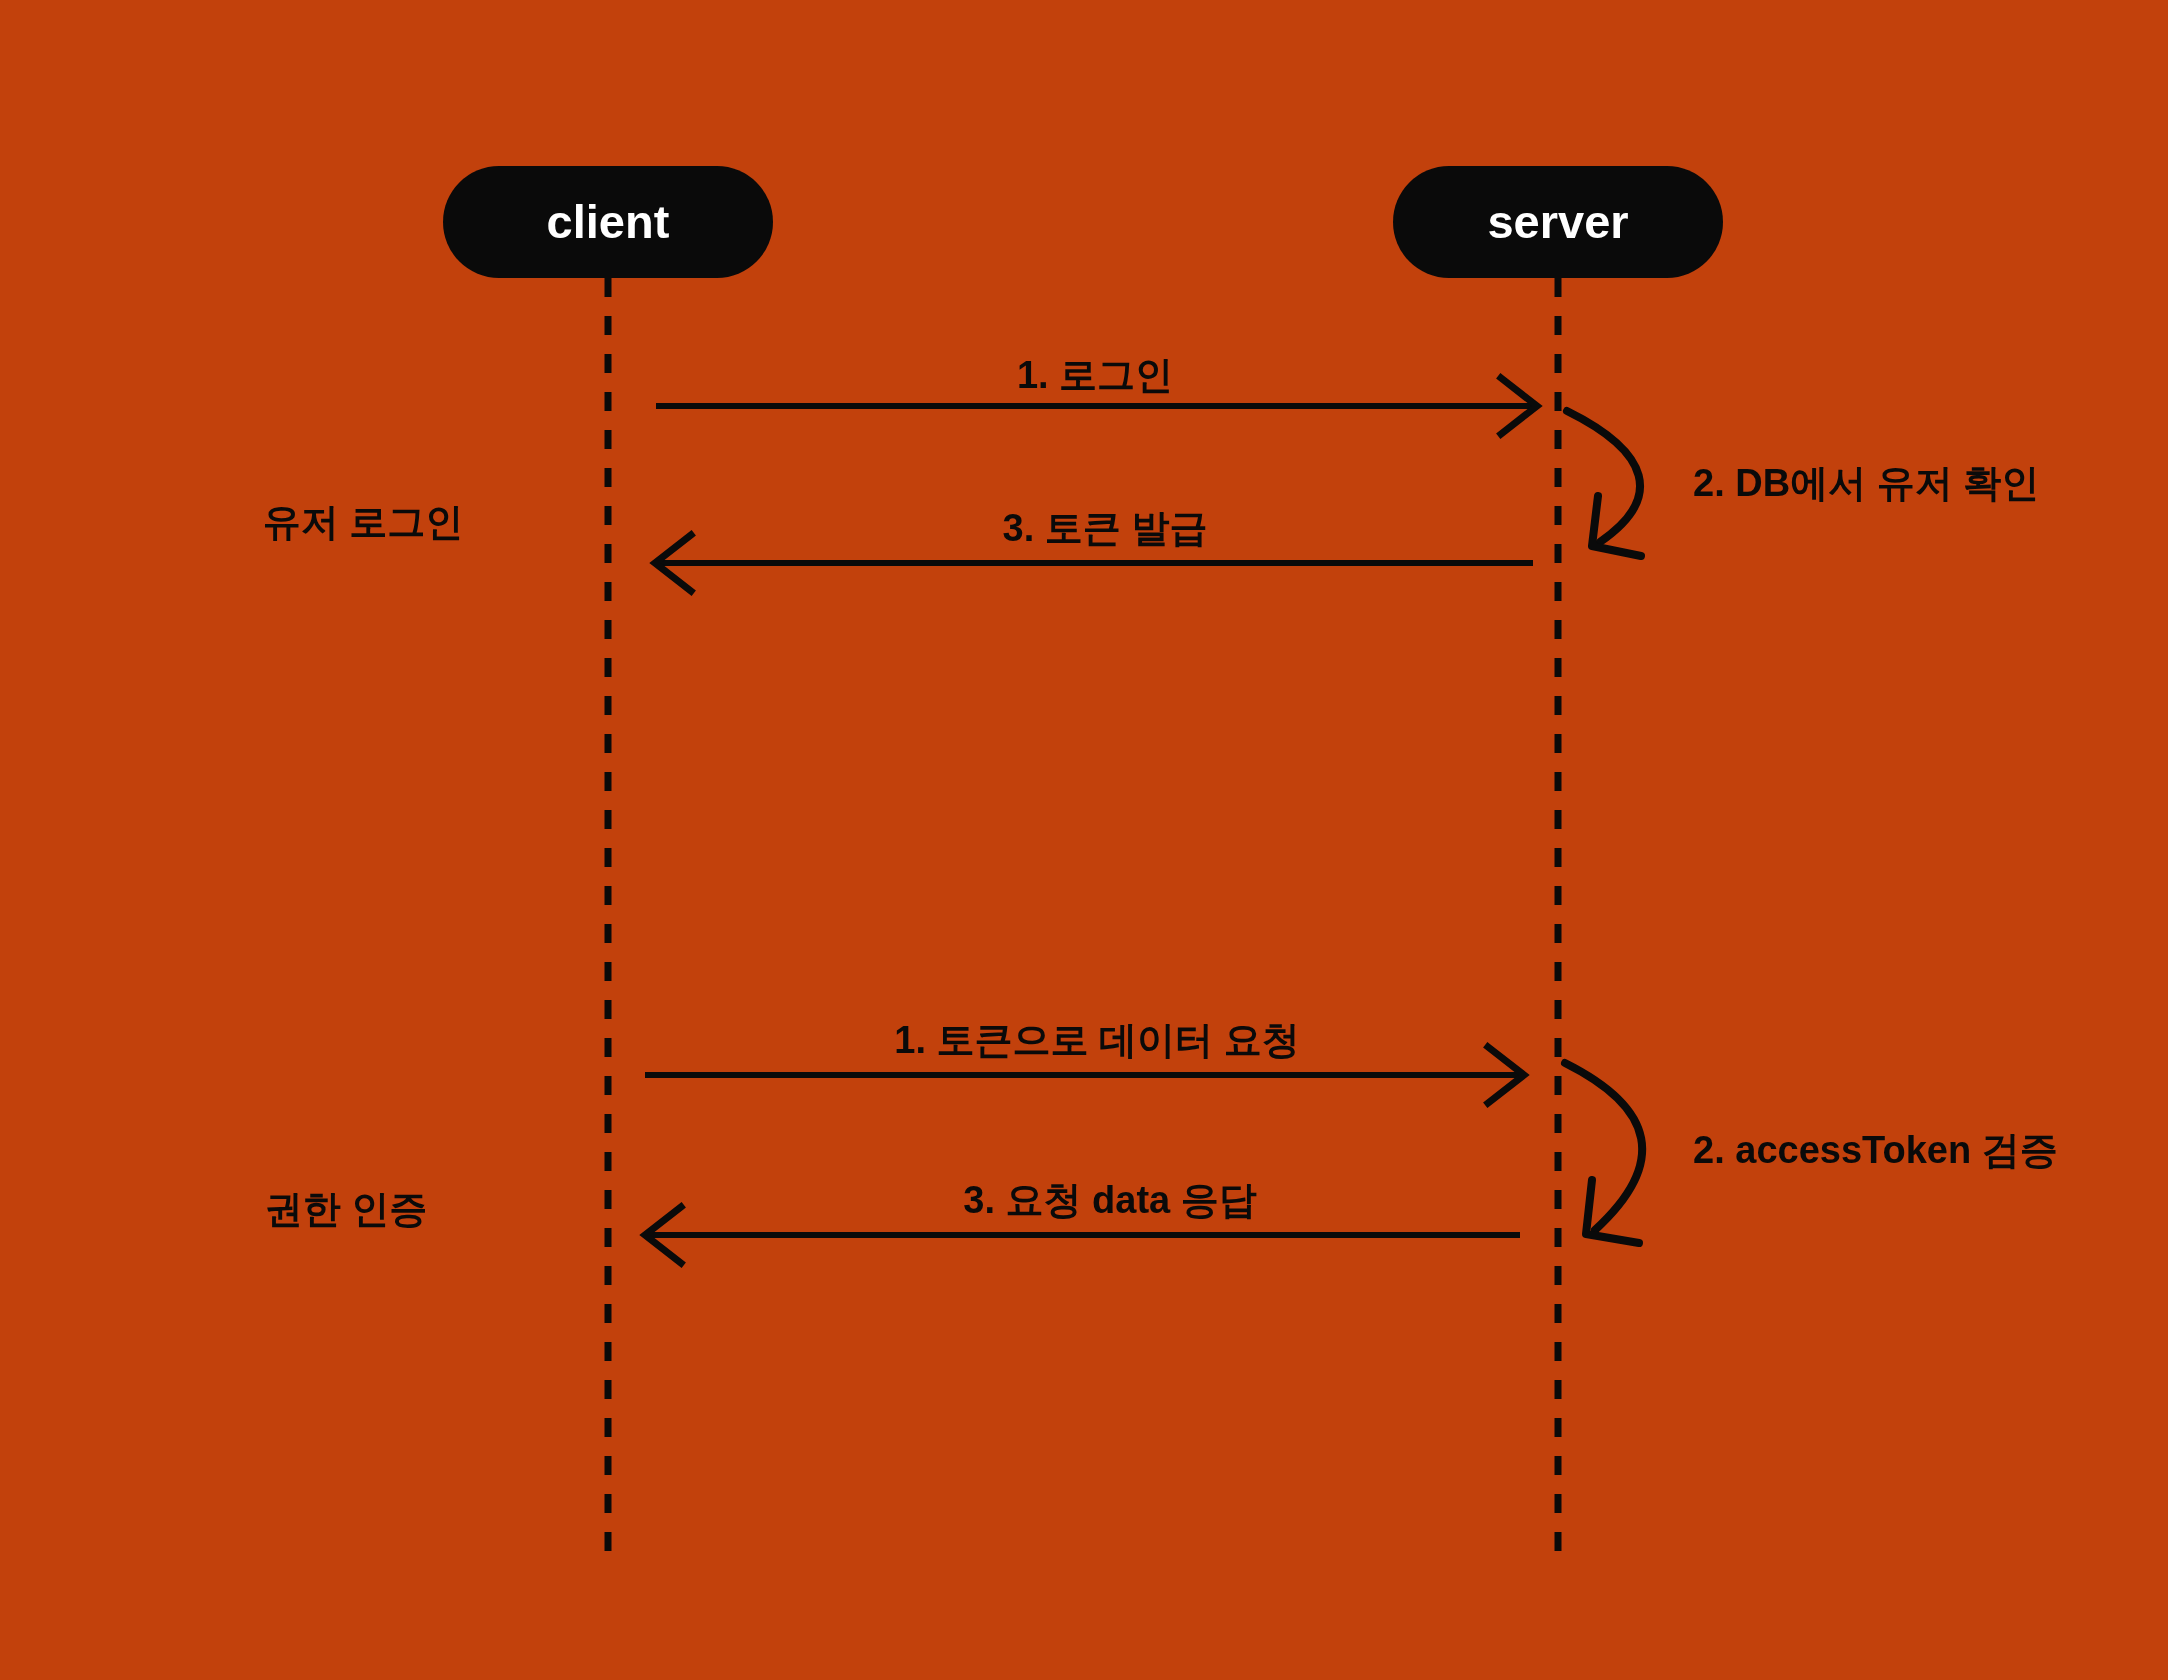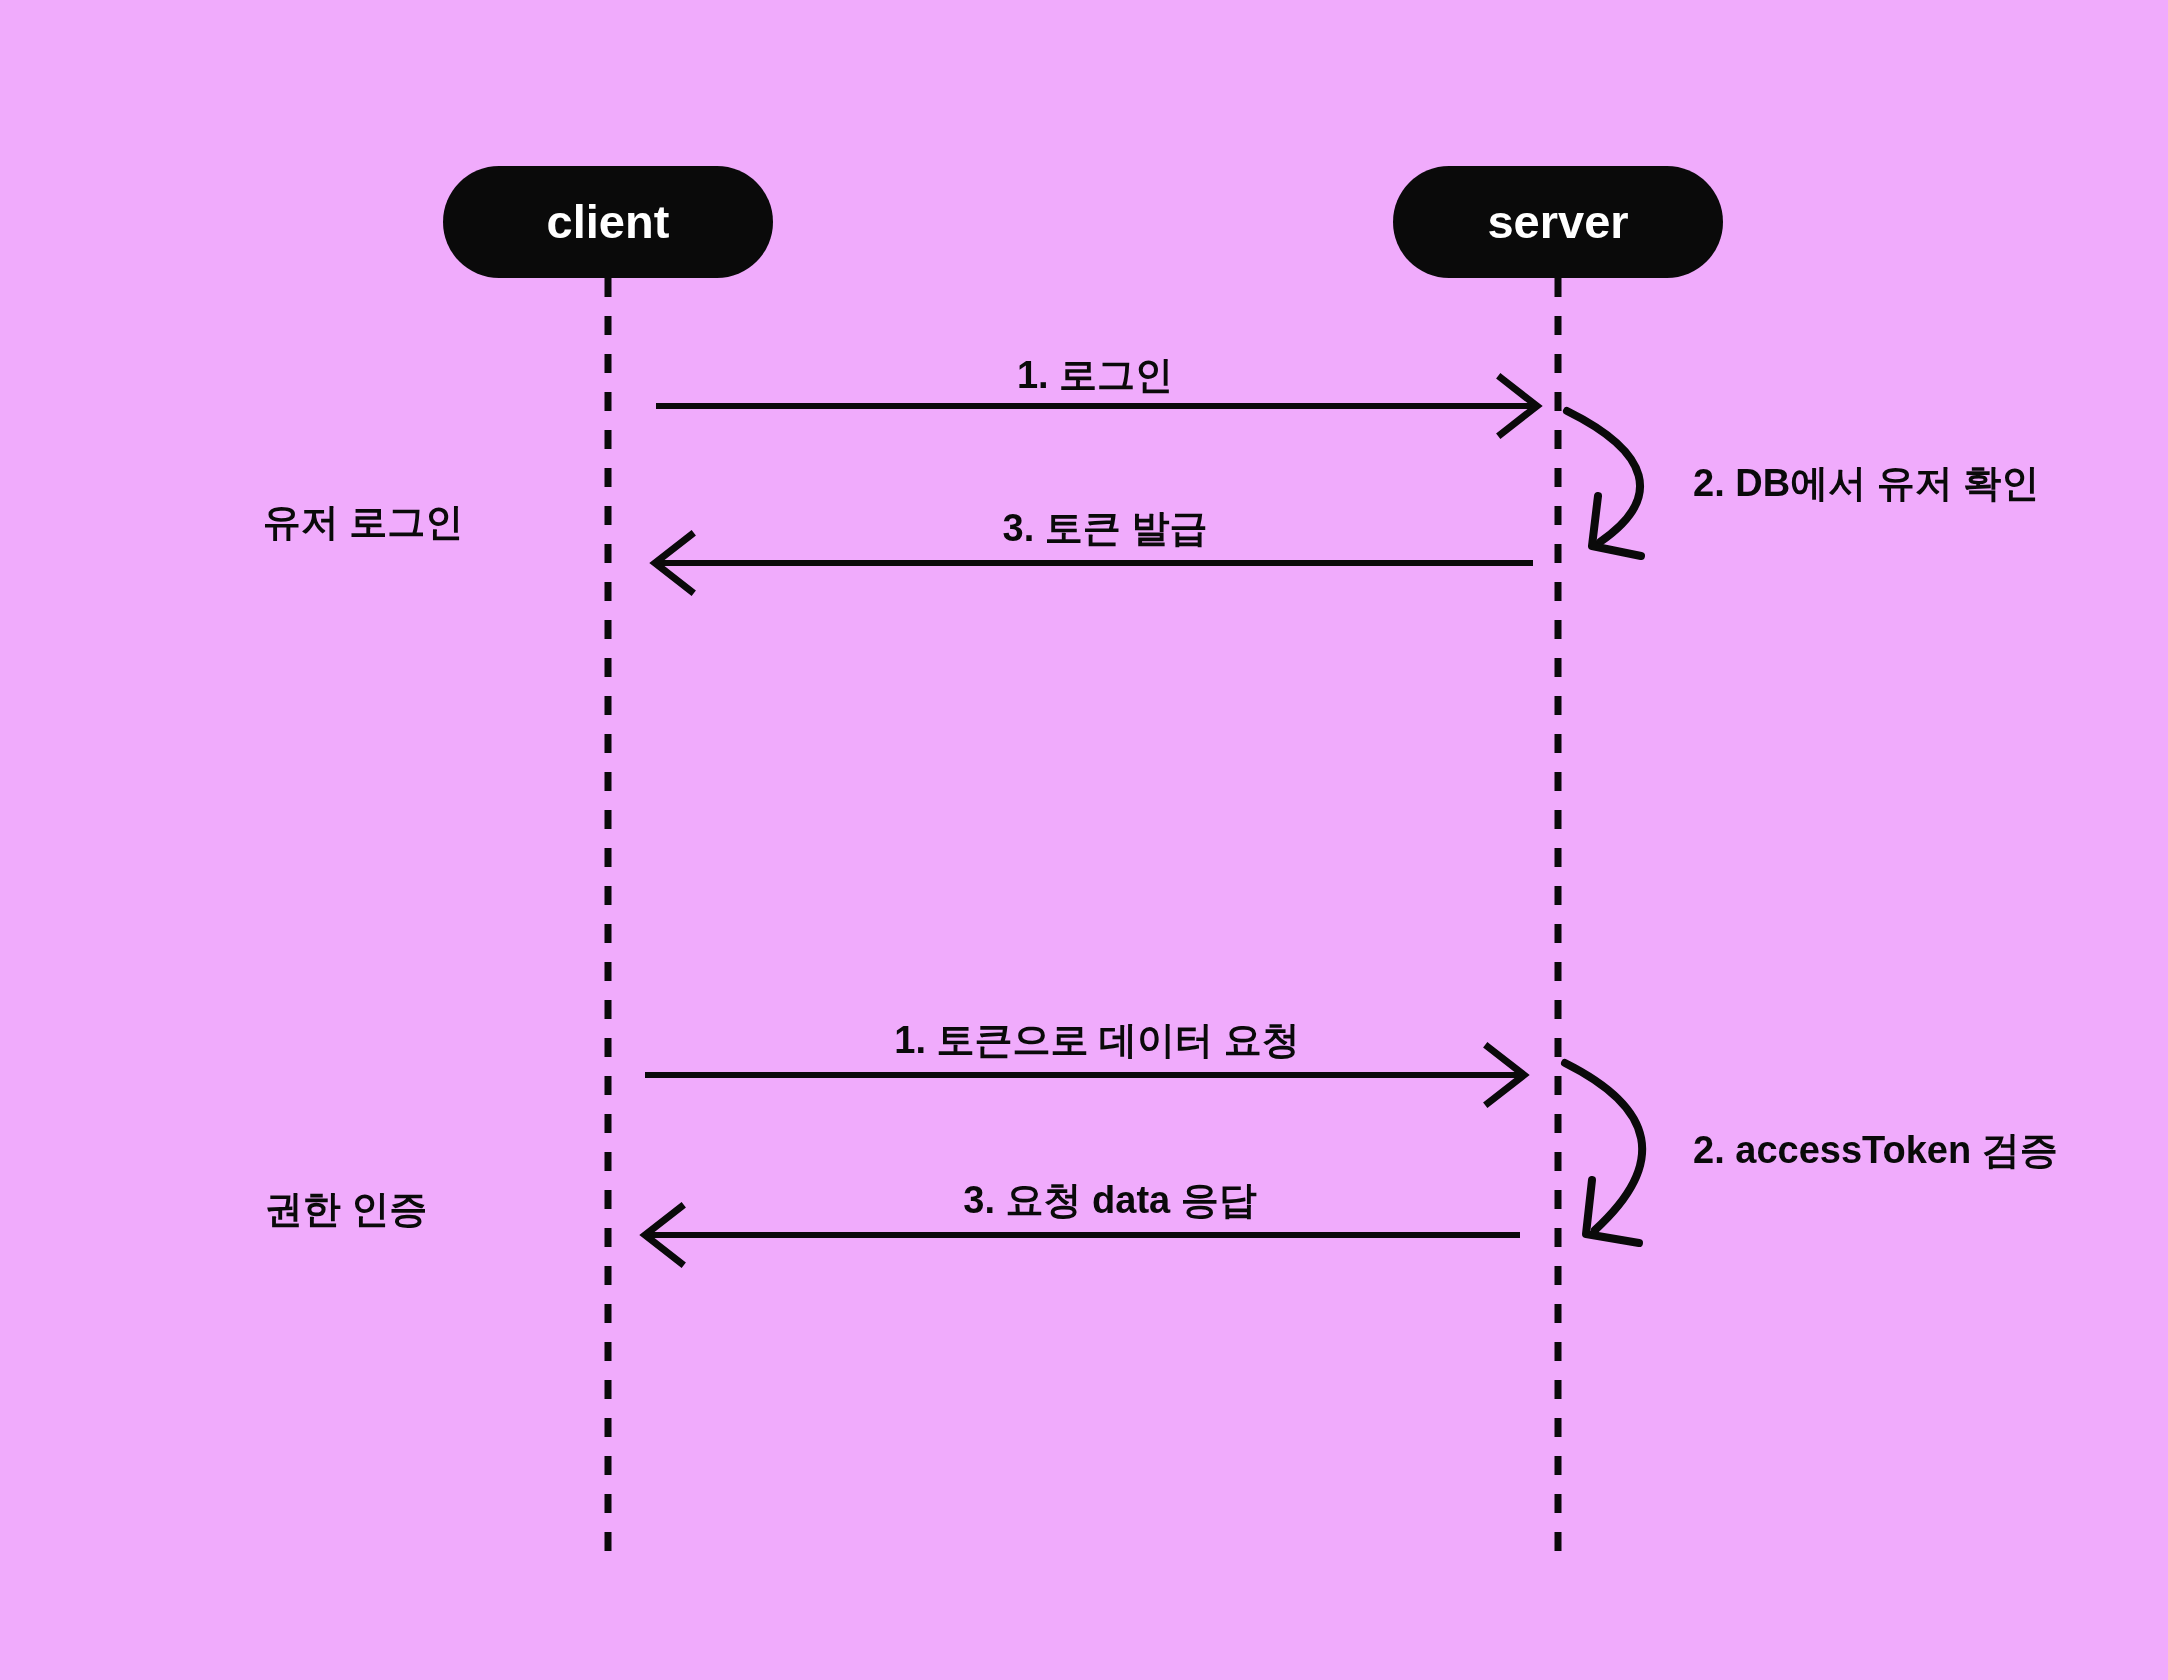--- a/index.html
+++ b/index.html
@@ -7,21 +7,21 @@
     padding: 0;
     background: #ffffff;
   }
   body {
     font-family: "Liberation Sans", "DejaVu Sans", sans-serif;
   }
   #diagram-root {
     position: relative;
     width: 2168px;
     height: 1680px;
-    background: #f0abfc;
+    background: #c2410c;
     overflow: hidden;
   }
   #diagram-svg {
     position: absolute;
     left: 0;
     top: 0;
     width: 2168px;
     height: 1680px;
     display: block;
   }

